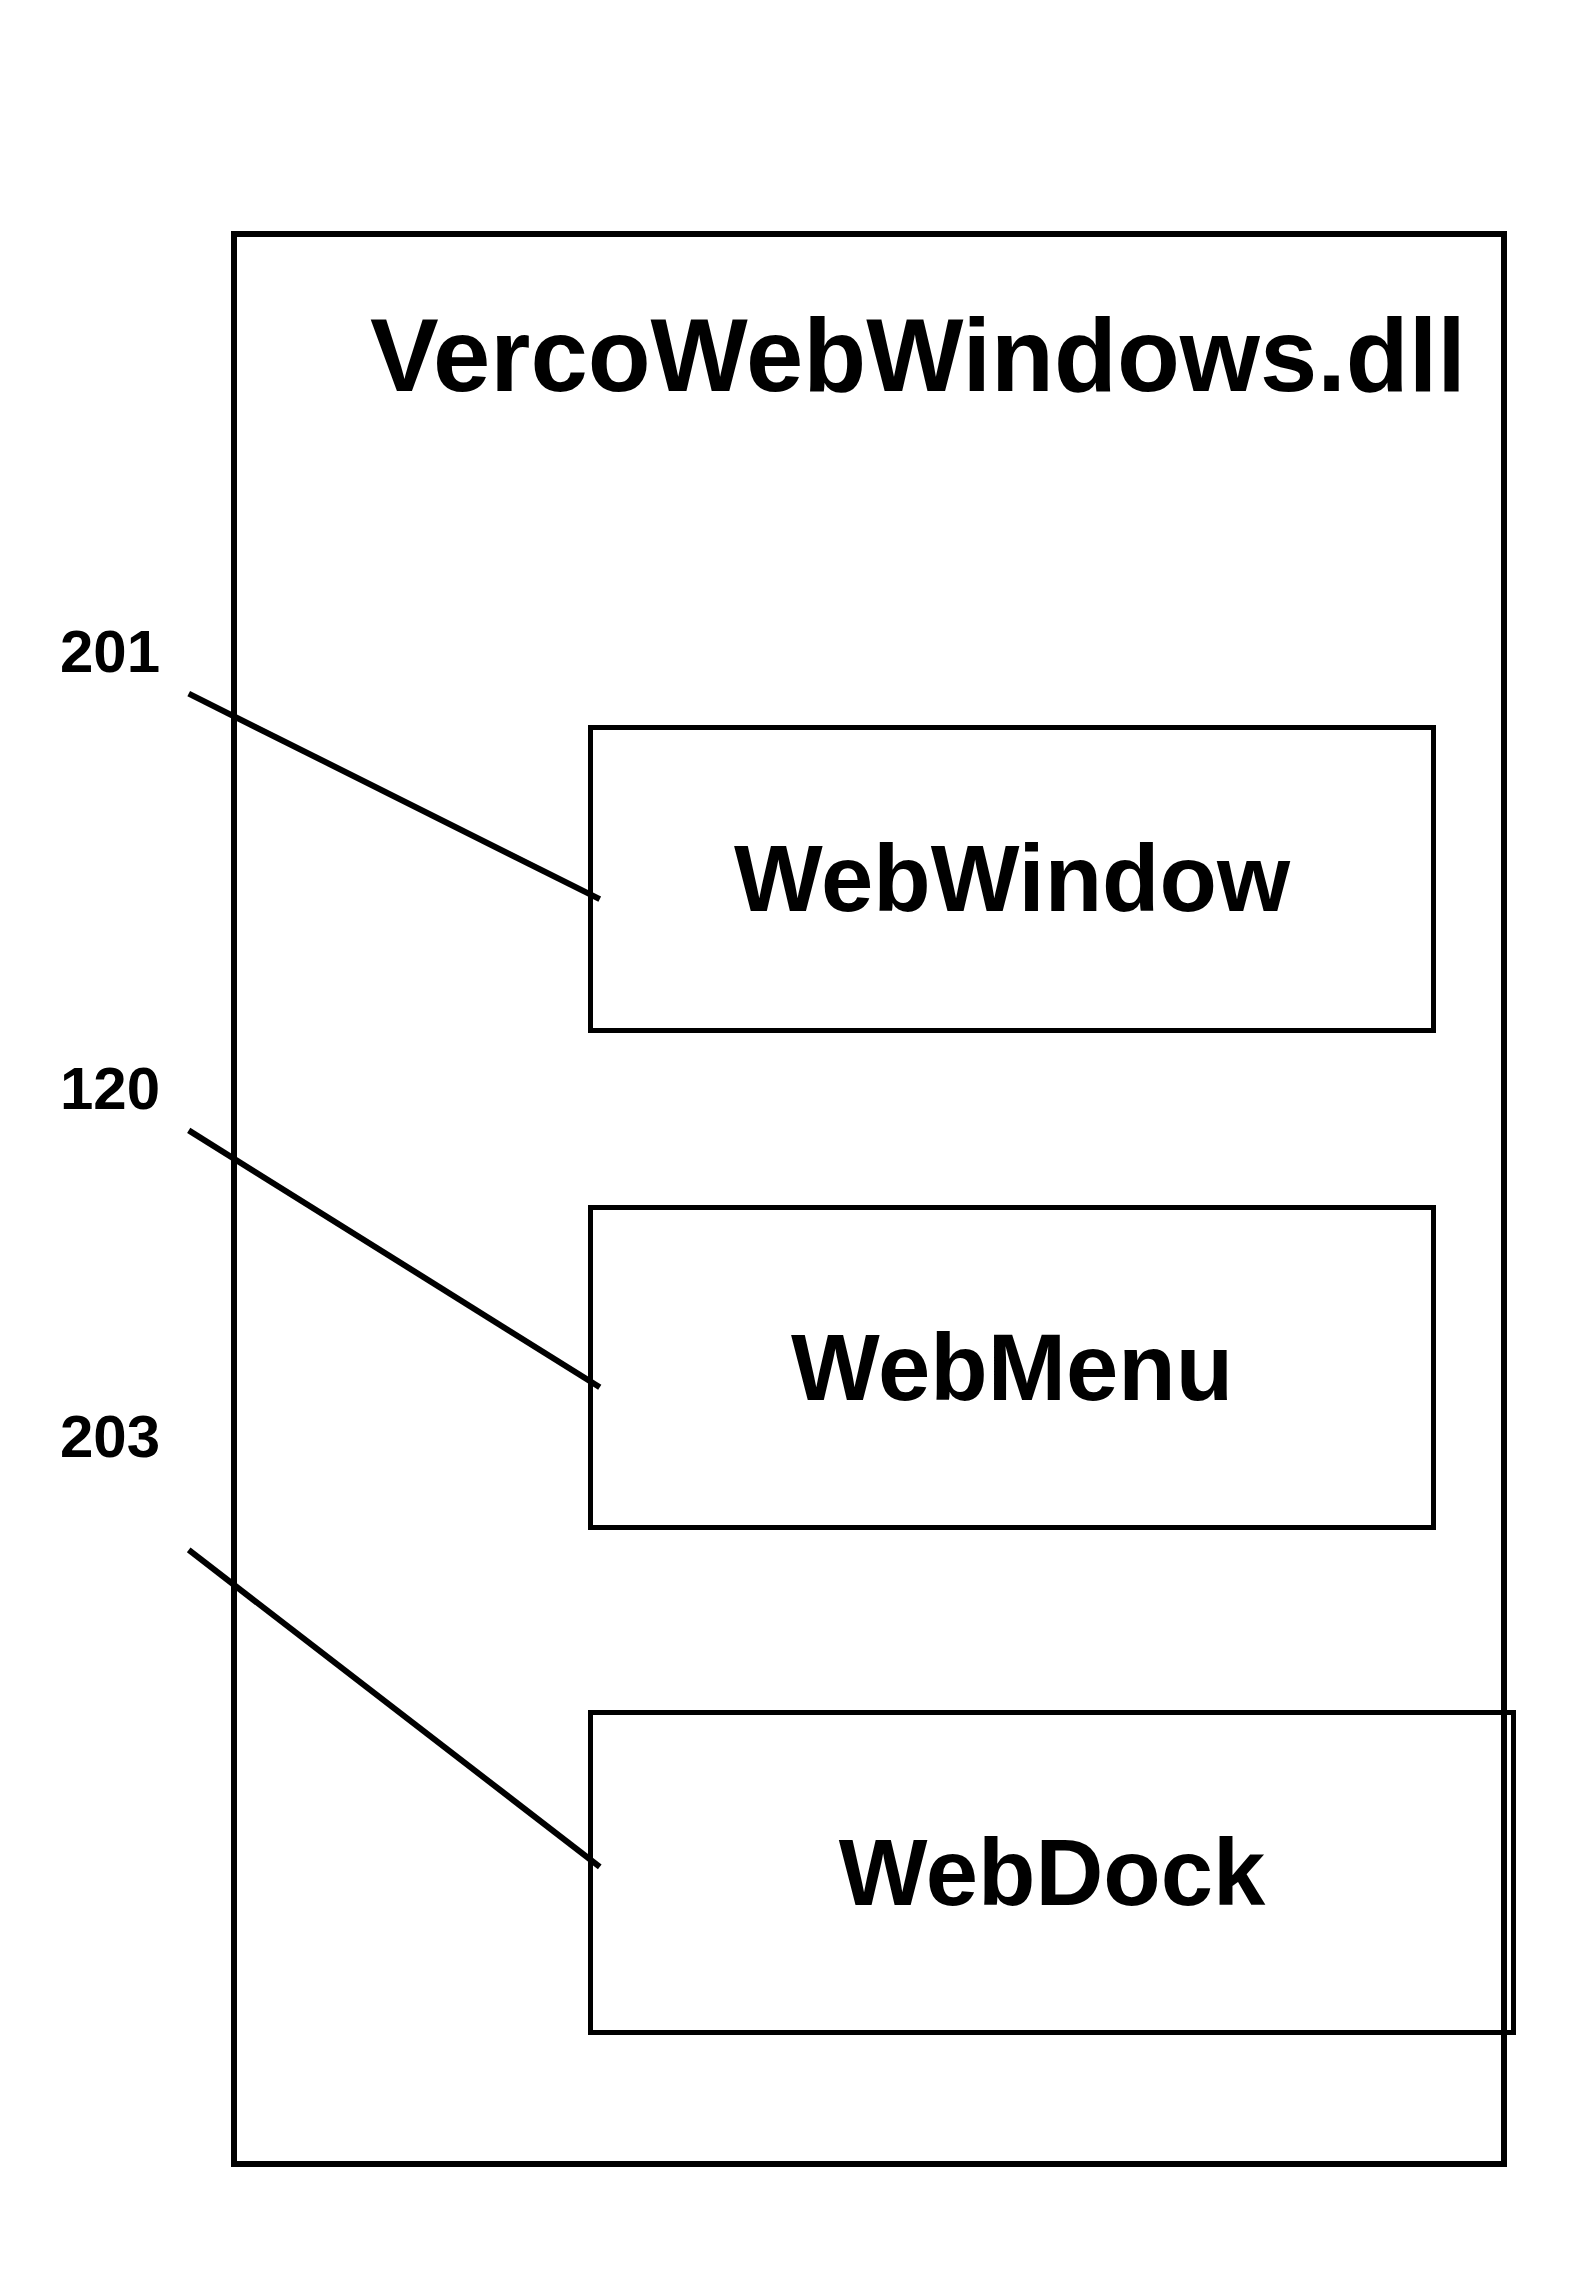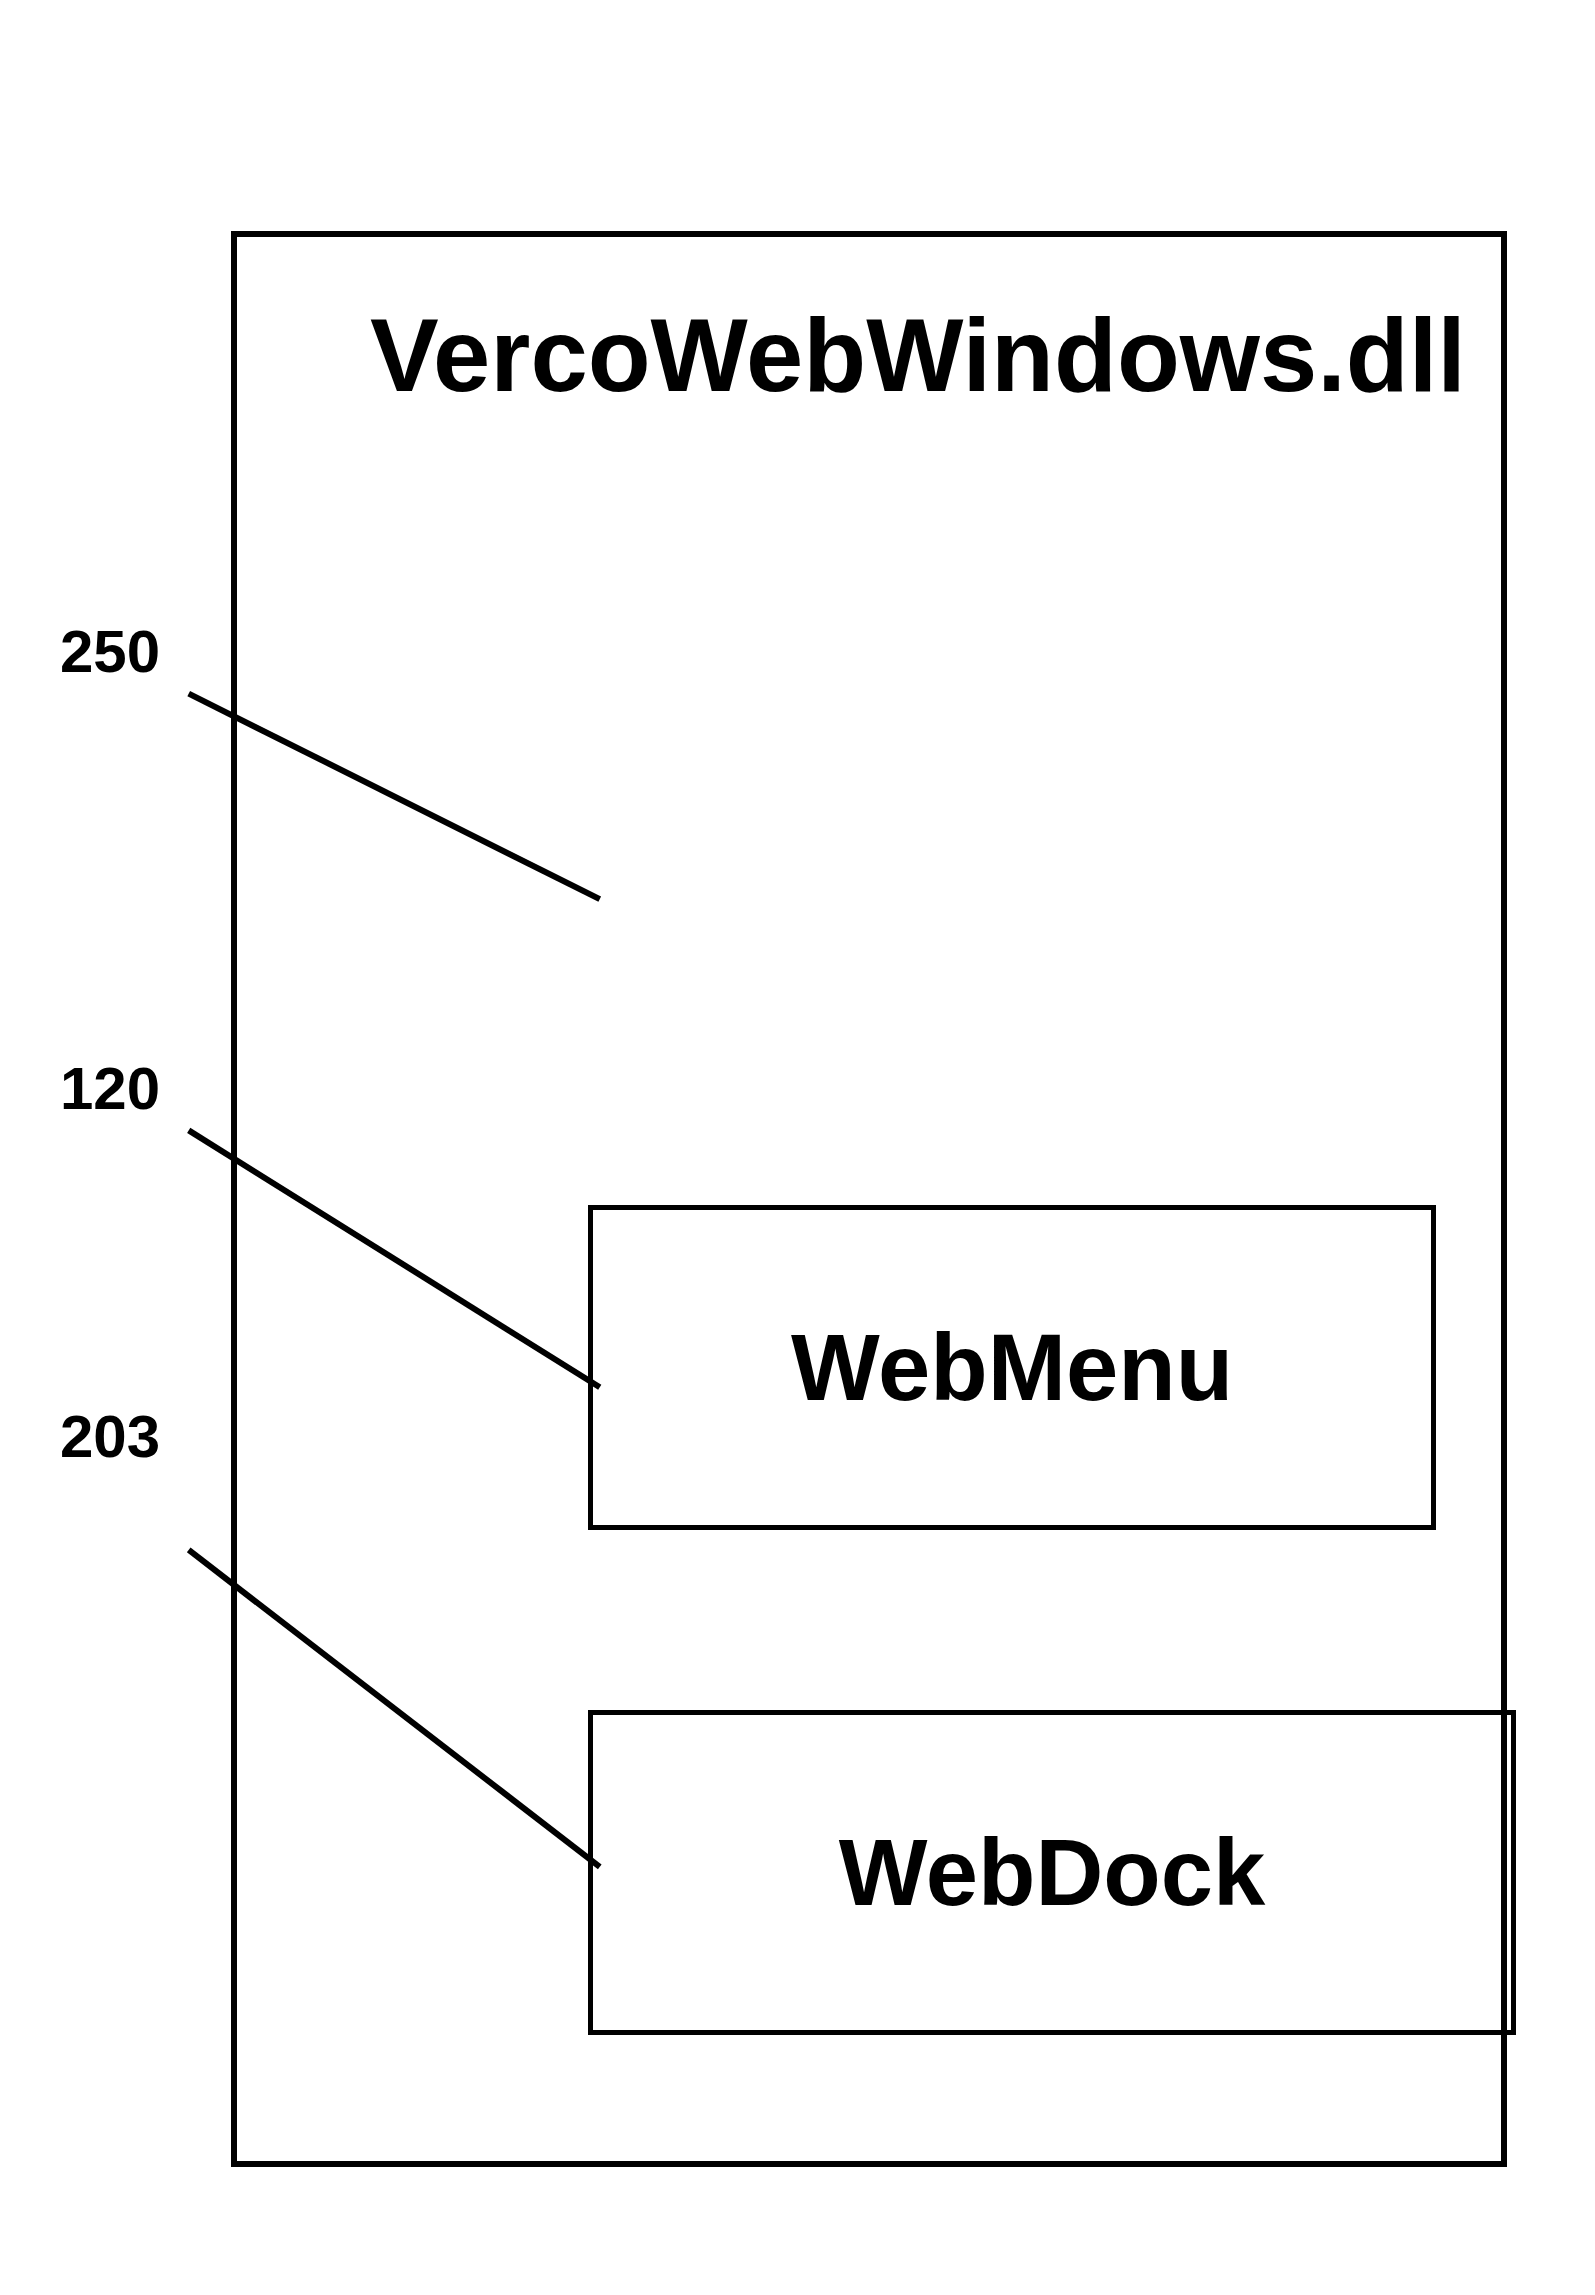--- a/index.html
+++ b/index.html
@@ -76,31 +76,34 @@
 </style>
 </head>
 <body>
 
 <div class="page">
 
 
   <div class="outer-box">
     <div class="outer-title">VercoWebWindows.dll</div>
 
+    <div class="component-box box-1">
+      <span>WebWindow</span>
+    </div>
 
     <div class="component-box box-2">
       <span>WebMenu</span>
     </div>
 
     <div class="component-box box-3">
       <span>WebDock</span>
     </div>
   </div>
 
-  <div class="ref-label lbl-201">250</div>
+  <div class="ref-label lbl-201">201</div>
   <div class="ref-label lbl-202">120</div>
   <div class="ref-label lbl-203">203</div>
 
   <svg class="leaders" viewBox="0 0 1863 2680">
     <line x1="220" y1="810" x2="700" y2="1050" stroke="#000" stroke-width="7"></line>
     <line x1="220" y1="1320" x2="700" y2="1620" stroke="#000" stroke-width="7"></line>
     <line x1="220" y1="1810" x2="700" y2="2180" stroke="#000" stroke-width="7"></line>
   </svg>
 
 </div>

